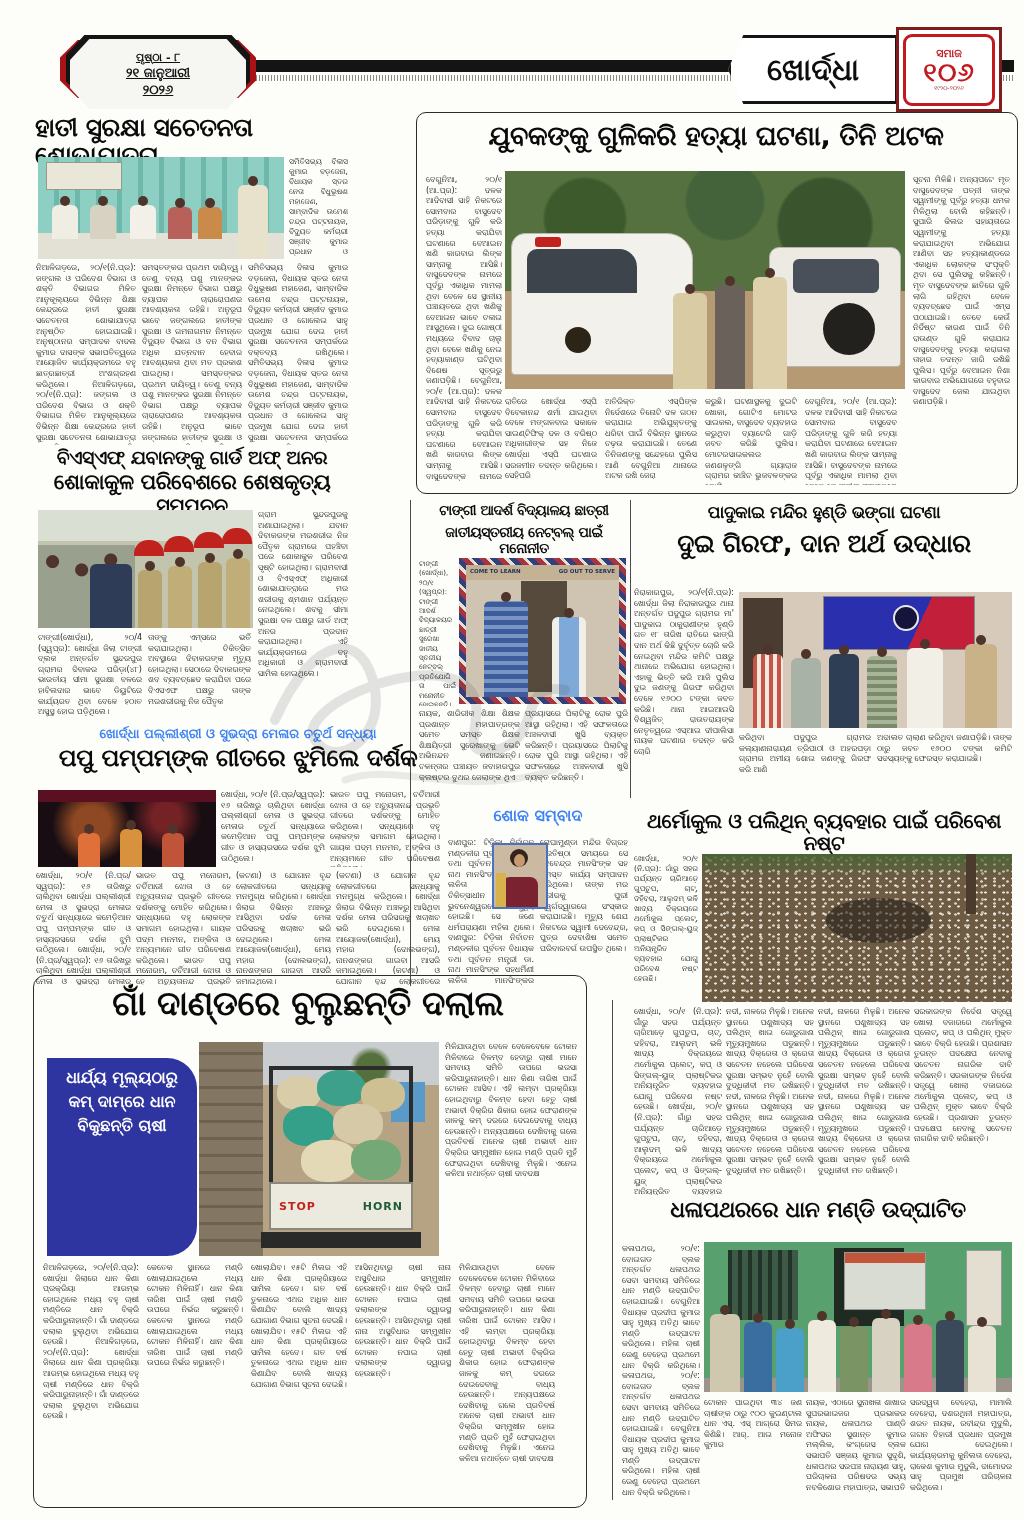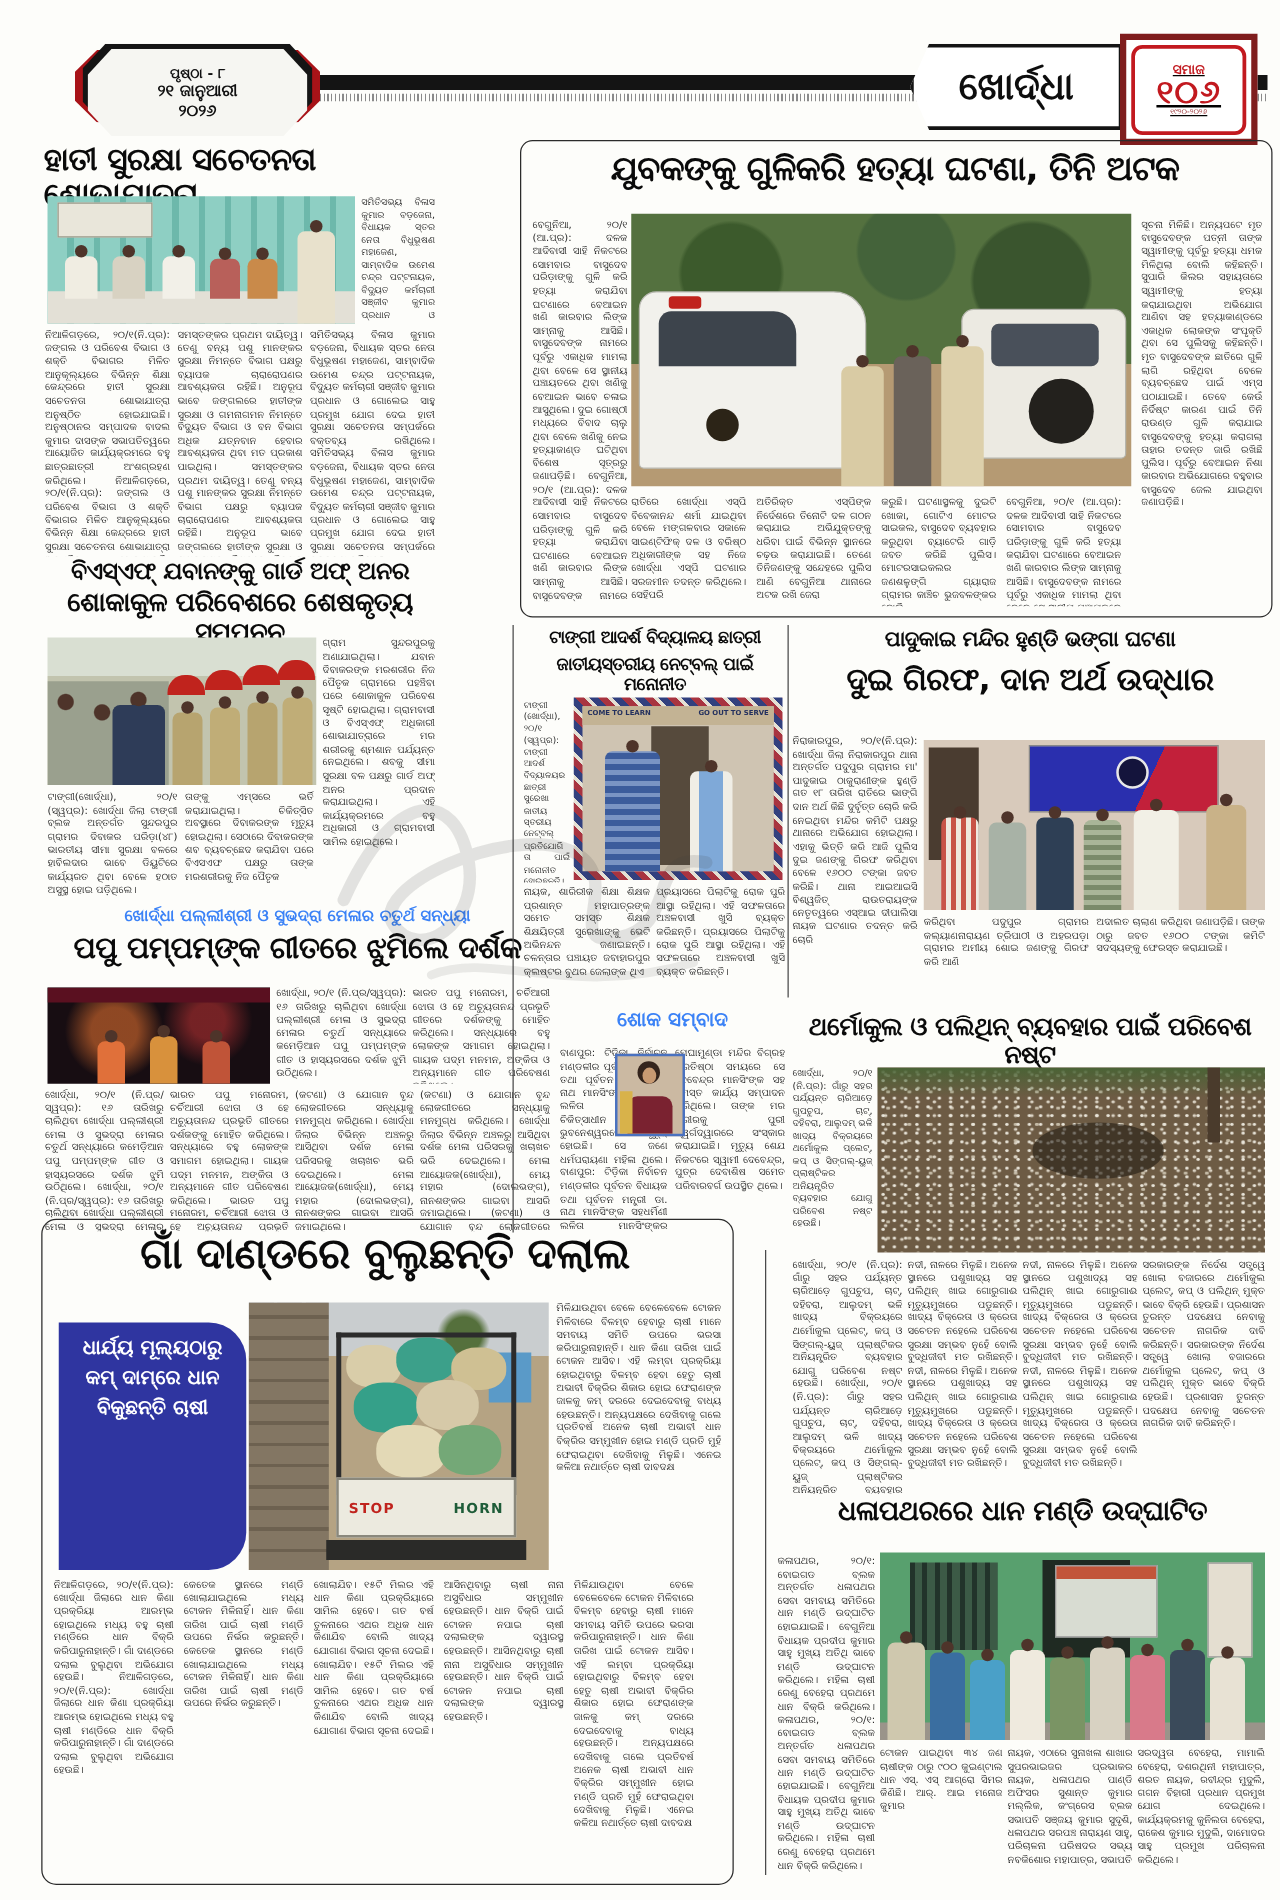--- a/index.html
+++ b/index.html
@@ -9,21 +9,21 @@
   
   #badge-red{background:#a81318;clip-path:polygon(9% 0,91% 0,100% 30%,100% 70%,91% 100%,9% 100%,0 70%,0 30%);}
   #badge-black{background:#151515;clip-path:polygon(10% 0,90% 0,100% 30%,100% 70%,90% 100%,10% 100%,0 70%,0 30%);}
   #badge-white{background:#f6f6f2;clip-path:polygon(11% 0,89% 0,100% 30%,100% 70%,89% 100%,11% 100%,0 70%,0 30%);
         display:flex;flex-direction:column;align-items:center;justify-content:center;gap:1px;
         font-weight:bold;color:#111;}
   #hdr-bar{background:#141414;}
   #hdr-dots{background:repeating-linear-gradient(90deg,#8a8a8a 0 1px,transparent 1px 3px);}
   #ribbon{background:#fff;border:3px solid #141414;clip-path:polygon(9% 0,100% 0,100% 100%,9% 100%,0 50%);
         display:flex;align-items:center;justify-content:center;font-weight:bold;font-size:30px;color:#0d0d0d;}
-  #logo-card{background:#fff;border:5px solid #7f1d1d;display:flex;align-items:center;justify-content:center;text-decoration:underline;}
+  #logo-card{background:#fff;border:3px solid #7f1d1d;display:flex;align-items:center;justify-content:center;}
   #logo-inner{width:86px;height:66px;border:3px solid #c2191f;border-radius:9px;display:flex;flex-direction:column;
         align-items:center;justify-content:center;color:#c2191f;line-height:1;}
   
   .hl{position:absolute;font-weight:bold;color:#0a0a0a;text-align:center;line-height:1.12;letter-spacing:-.5px;}
   .hl.left{text-align:left;}
   .col{position:absolute;font-size:8px;line-height:10.6px;text-align:justify;color:#1f1f1f;overflow:hidden;word-break:break-word;}
   .kick{position:absolute;font-weight:bold;color:#3b82f6;text-align:center;}
   .vr{position:absolute;width:1px;background:#4a4a4a;}
   .box{position:absolute;border:1.6px solid #2b2b2b;border-radius:10px;}
   
@@ -38,21 +38,21 @@
 </head>
 <body>
 
 <div id="page">
 
   <div class="abs" id="hdr-bar" style="left:238px;top:60px;width:776px;height:12px;"></div>
   <div class="abs" id="hdr-dots" style="left:238px;top:75px;width:776px;height:6px;"></div>
 
   <div class="abs" id="badge-red" style="left:60px;top:40px;width:196px;height:58px;"></div>
   <div class="abs" id="badge-black" style="left:66px;top:35px;width:184px;height:66px;"></div>
-  <div class="abs" id="badge-white" style="left:70px;top:39px;width:176px;height:70px;">
+  <div class="abs" id="badge-white" style="left:70px;top:39px;width:176px;height:70px;text-decoration:underline;">
     <span style="font-size:11px;">ପୃଷ୍ଠା - ୮</span>
     <span style="font-size:13px;">୨୧ ଜାନୁଆରୀ</span>
     <span style="font-size:13px;">୨୦୨୬</span>
   </div>
 
   <div class="abs" id="ribbon" style="left:728px;top:35px;width:164px;height:63px;">
     <span>ଖୋର୍ଦ୍ଧା</span>
   </div>
 
   <div class="abs" id="logo-card" style="left:896px;top:27px;width:100px;height:79px;">
@@ -110,21 +110,21 @@
     <div class="prs" style="left:130px;width:24px;height:62px;background:#c0ad77;"></div>
     <div class="prs" style="left:160px;width:24px;height:66px;background:#b7a46f;"></div>
     <div class="prs" style="left:188px;width:24px;height:70px;background:#c0ad77;"></div>
     <div class="fan" style="left:96px;bottom:72px;width:30px;height:16px;"></div>
     <div class="fan" style="left:126px;bottom:76px;width:30px;height:16px;"></div>
     <div class="fan" style="left:156px;bottom:80px;width:30px;height:16px;"></div>
     <div class="fan" style="left:184px;bottom:84px;width:30px;height:16px;"></div>
     <div class="prs" style="left:52px;width:42px;height:64px;background:#2e3c58;"></div>
   </div>
   <div class="col" style="left:258px;top:510px;width:90px;height:212px;">ଗ୍ରାମ ସୁନ୍ଦରପୁରକୁ ଅଣାଯାଇଥିଲା। ଯବାନ ଦିବାକରଙ୍କ ମରଶରୀର ନିଜ ପୈତୃକ ଗ୍ରାମରେ ପହଞ୍ଚିବା ପରେ ଶୋକାକୁଳ ପରିବେଶ ସୃଷ୍ଟି ହୋଇଥିଲା। ଗ୍ରାମବାସୀ ଓ ବିଏସ୍‌ଏଫ୍ ଅଧିକାରୀ ଶୋଭାଯାତ୍ରାରେ ମର ଶରୀରକୁ ଶ୍ମଶାନ ପର୍ଯ୍ୟନ୍ତ ନେଇଥିଲେ। ଶବକୁ ସୀମା ସୁରକ୍ଷା ବଳ ପକ୍ଷରୁ ଗାର୍ଡ ଅଫ୍ ଅନର ପ୍ରଦାନ କରାଯାଇଥିଲା। ଏହି କାର୍ଯ୍ୟକ୍ରମରେ ବହୁ ଅଧିକାରୀ ଓ ଗ୍ରାମବାସୀ ସାମିଲ ହୋଇଥିଲେ।</div>
-  <div class="col" style="left:38px;top:633px;width:104px;height:89px;">ଟାଙ୍ଗୀ(ଖୋର୍ଦ୍ଧା), ୨୦/୧ (ସ୍ୱପ୍ର): ଖୋର୍ଦ୍ଧା ଜିଲା ଟାଙ୍ଗୀ ବ୍ଲକ ଅନ୍ତର୍ଗତ ସୁନ୍ଦରପୁର ଗ୍ରାମର ଦିବାକର ପରିଡ଼ା(୪୮) ଭାରତୀୟ ସୀମା ସୁରକ୍ଷା ବଳରେ ହାବିଲଦାର ଭାବେ ଡିୟୁଟିରେ କାର୍ଯ୍ୟରତ ଥିବା ବେଳେ ହଠାତ ଅସୁସ୍ଥ ହୋଇ ପଡ଼ିଥିଲେ।</div>
+  <div class="col" style="left:38px;top:633px;width:104px;height:89px;">ଟାଙ୍ଗୀ(ଖୋର୍ଦ୍ଧା), ୨୦/4 (ସ୍ୱପ୍ର): ଖୋର୍ଦ୍ଧା ଜିଲା ଟାଙ୍ଗୀ ବ୍ଲକ ଅନ୍ତର୍ଗତ ସୁନ୍ଦରପୁର ଗ୍ରାମର ଦିବାକର ପରିଡ଼ା(୪୮) ଭାରତୀୟ ସୀମା ସୁରକ୍ଷା ବଳରେ ହାବିଲଦାର ଭାବେ ଡିୟୁଟିରେ କାର୍ଯ୍ୟରତ ଥିବା ବେଳେ ହଠାତ ଅସୁସ୍ଥ ହୋଇ ପଡ଼ିଥିଲେ।</div>
   <div class="col" style="left:148px;top:633px;width:103px;height:89px;">ତାଙ୍କୁ ଏମ୍ସରେ ଭର୍ତି କରାଯାଇଥିଲା। ଚିକିତ୍ସିତ ଅବସ୍ଥାରେ ଦିବାକରଙ୍କ ମୃତ୍ୟୁ ହୋଇଥିଲା। ସେଠାରେ ଦିବାକରଙ୍କ ଶବ ବ୍ୟବଚ୍ଛେଦ କରାଯିବା ପରେ ବିଏସଏଫ ପକ୍ଷରୁ ତାଙ୍କ ମରଶରୀରକୁ ନିଜ ପୈତୃକ</div>
 
   <div class="hl" style="left:419px;top:503px;width:210px;font-size:14px;">ଟାଙ୍ଗୀ ଆଦର୍ଶ ବିଦ୍ୟାଳୟ ଛାତ୍ରୀ</div>
   <div class="hl" style="left:419px;top:525px;width:210px;font-size:14px;">ଜାତୀୟସ୍ତରୀୟ ନେଟ୍‌ବଲ୍ ପାଇଁ ମନୋନୀତ</div>
   <div class="col" style="left:419px;top:560px;width:37px;height:146px;font-size:7px;line-height:9.4px;">ଟାଙ୍ଗୀ (ଖୋର୍ଦ୍ଧା), ୨୦/୧ (ସ୍ୱପ୍ର): ଟାଙ୍ଗୀ ଆଦର୍ଶ ବିଦ୍ୟାଳୟର ଛାତ୍ରୀ ସୁରେଖା ଜାତୀୟ ସ୍ତରୀୟ ନେଟ୍‌ବଲ୍ ପ୍ରତିଯୋଗିତା ପାଇଁ ମନୋନୀତ ହୋଇଛନ୍ତି। ଏଥିପାଇଁ ତାଙ୍କୁ ଅଭିନନ୍ଦନ ଜଣାଯାଇଛି।</div>
   <div class="ph" style="left:459px;top:558px;width:167px;height:146px;background:repeating-linear-gradient(45deg,#a83440 0 5px,#e4e0d4 5px 8px,#32407e 8px 13px);">
     <div class="abs" style="left:7px;top:7px;right:7px;bottom:7px;background:#cfc4b2;">
       <div class="abs" style="left:0;top:0;width:100%;height:15px;background:#c3b394;color:#23305e;font-size:5.5px;font-weight:bold;display:flex;justify-content:space-between;padding:3px 4px 0;box-sizing:border-box;">
         <span>COME TO LEARN</span>
         <span>GO OUT TO SERVE</span>

